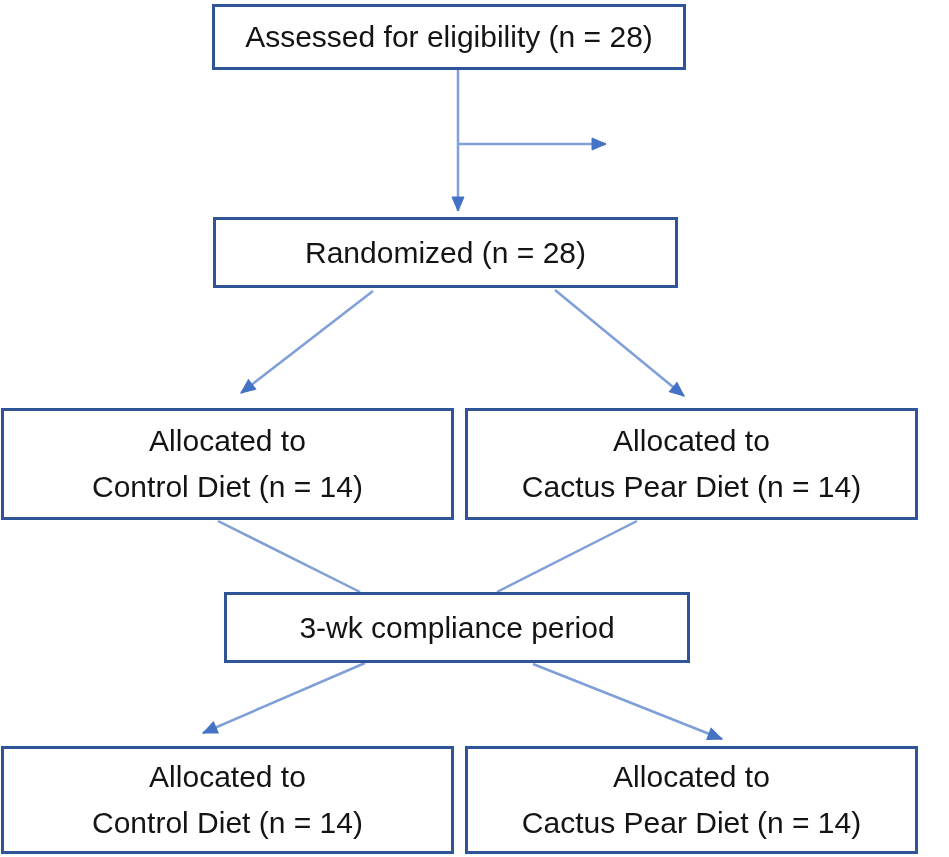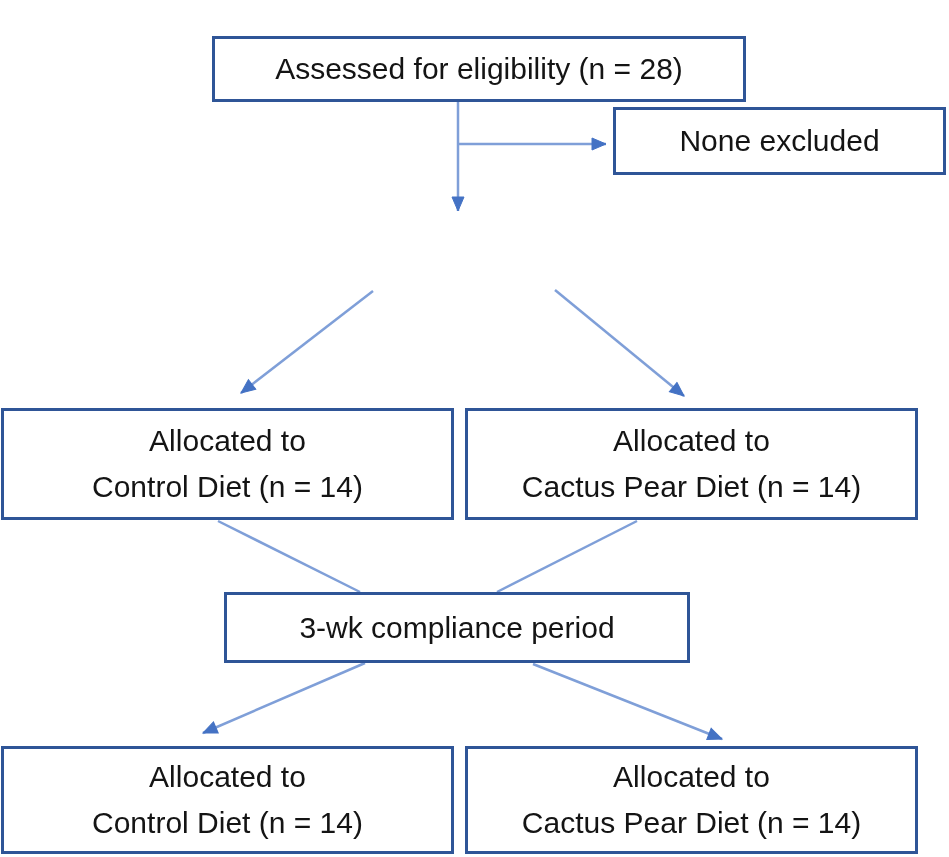--- a/index.html
+++ b/index.html
@@ -34,21 +34,21 @@
     justify-content: center;
     text-align: center;
     color: #141414;
     font-size: 30px;
     line-height: 46px;
     z-index: 2;
   }
   .node .line { white-space: nowrap; }
 
   
-  #node-assessed          { left: 212px; top: 4px;   width: 534px; height: 66px; margin-top: 32px; }
+  #node-assessed          { left: 212px; top: 4px;   width: 474px; height: 66px; }
   #node-none-excluded     { left: 613px; top: 107px; width: 333px; height: 68px; }
   #node-randomized        { left: 213px; top: 217px; width: 465px; height: 71px; }
   #node-alloc-control-1   { left: 1px;   top: 408px; width: 453px; height: 112px; }
   #node-alloc-cactus-1    { left: 465px; top: 408px; width: 453px; height: 112px; }
   #node-compliance        { left: 212px; top: 592px; width: 466px; height: 71px; margin-left: 12px; }
   #node-alloc-control-2   { left: 1px;   top: 746px; width: 453px; height: 108px; }
   #node-alloc-cactus-2    { left: 465px; top: 746px; width: 453px; height: 108px; }
 </style>
 </head>
 <body>
@@ -70,24 +70,24 @@
       <line x1="637" y1="521" x2="497" y2="592"></line>
       <line x1="365" y1="663" x2="203" y2="733" marker-end="url(#arrow)"></line>
       <line x1="533" y1="664" x2="722" y2="739" marker-end="url(#arrow)"></line>
     </g>
   </svg>
 
   <div class="node" id="node-assessed">
     <span class="line">Assessed for eligibility (n = 28)</span>
   </div>
 
-  <div class="node" id="node-none-excluded">
-    <span class="line">None excluded</span>
+
+  <div class="node" id="node-randomized">
+    <span class="line">Randomized (n = 28)</span>
   </div>
-
 
   <div class="node" id="node-alloc-control-1">
     <span class="line">Allocated to</span>
     <span class="line">Control Diet (n = 14)</span>
   </div>
 
   <div class="node" id="node-alloc-cactus-1">
     <span class="line">Allocated to</span>
     <span class="line">Cactus Pear Diet (n = 14)</span>
   </div>

